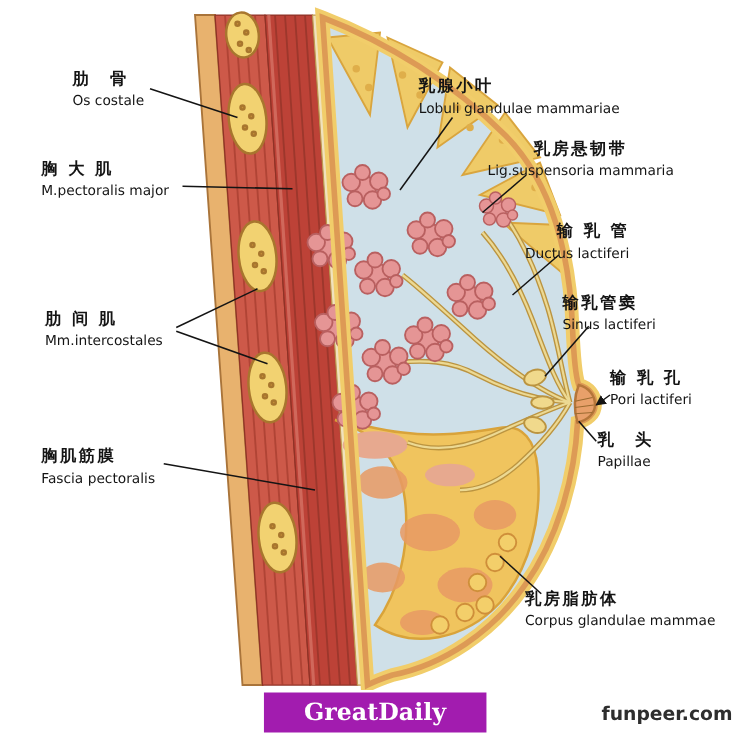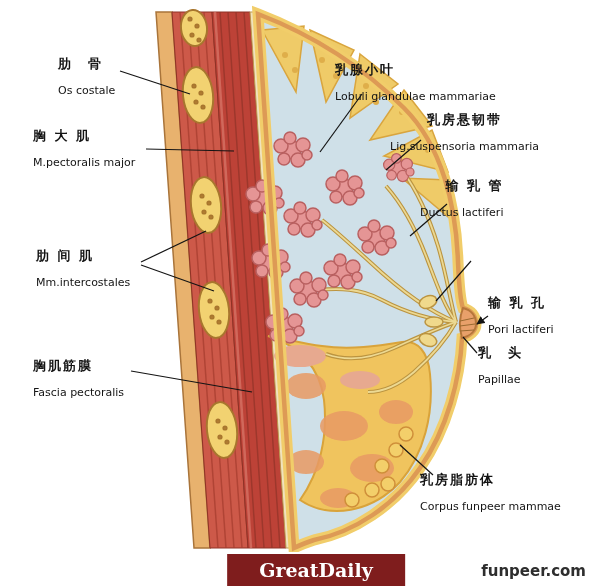--- a/index.html
+++ b/index.html
@@ -3,25 +3,25 @@
 <meta charset="utf-8">
 <style>
   html,body{margin:0;padding:0;background:#fff;}
   .stage{
     position:relative;width:600px;height:588px;background:#ffffff;
     font-family:"DejaVu Sans","Liberation Sans",sans-serif;overflow:hidden;text-decoration:underline;
   }
   .stage svg{position:absolute;left:0;top:0;}
   .lbl{position:absolute;color:#141414;line-height:1.3;}
   .lbl .zh{display:block;font-size:13px;font-weight:700;letter-spacing:2px;white-space:pre;}
-  .lbl .la{display:block;font-size:11px;font-weight:400;letter-spacing:0;margin-top:11px;white-space:nowrap;}
+  .lbl .la{display:block;font-size:11px;font-weight:400;letter-spacing:0;margin-top:1px;white-space:nowrap;}
   .footer-brand{
     position:absolute;left:50%;transform:translateX(-50%);bottom:2px;
-    background:#7f1d1d;color:#ffffff;padding:5px 32px;
-    font-family:"DejaVu Serif","Liberation Serif",serif;font-weight:700;font-size:19px;margin-left:16px;
+    background:#a21caf;color:#ffffff;padding:5px 32px;
+    font-family:"DejaVu Serif","Liberation Serif",serif;font-weight:700;font-size:19px;
   }
   .footer-site{
     position:absolute;right:14px;bottom:8px;color:#2e2e2e;
     font-size:15px;font-weight:700;
   }
 </style>
 </head>
 <body>
 
 <div class="stage">
@@ -235,28 +235,32 @@
     <span class="la">Lobuli glandulae mammariae</span>
   </div>
   <div class="lbl" style="left:390px;top:112px;text-align:center;">
     <span class="zh">乳房悬韧带</span>
     <span class="la">Lig.suspensoria mammaria</span>
   </div>
   <div class="lbl" style="left:420px;top:178px;text-align:right;">
     <span class="zh">输 乳 管</span>
     <span class="la">Ductus lactiferi</span>
   </div>
+  <div class="lbl" style="left:450px;top:235px;">
+    <span class="zh">输乳管窦</span>
+    <span class="la">Sinus lactiferi</span>
+  </div>
   <div class="lbl" style="left:488px;top:295px;">
     <span class="zh">输 乳 孔</span>
     <span class="la">Pori lactiferi</span>
   </div>
   <div class="lbl" style="left:478px;top:345px;">
     <span class="zh">乳　头</span>
     <span class="la">Papillae</span>
   </div>
   <div class="lbl" style="left:420px;top:472px;">
     <span class="zh">乳房脂肪体</span>
-    <span class="la">Corpus funpeer mammae</span>
+    <span class="la">Corpus glandulae mammae</span>
   </div>
 
   <div class="footer-brand">GreatDaily</div>
   <div class="footer-site">funpeer.com</div>
 </div>
 
 </body></html>

